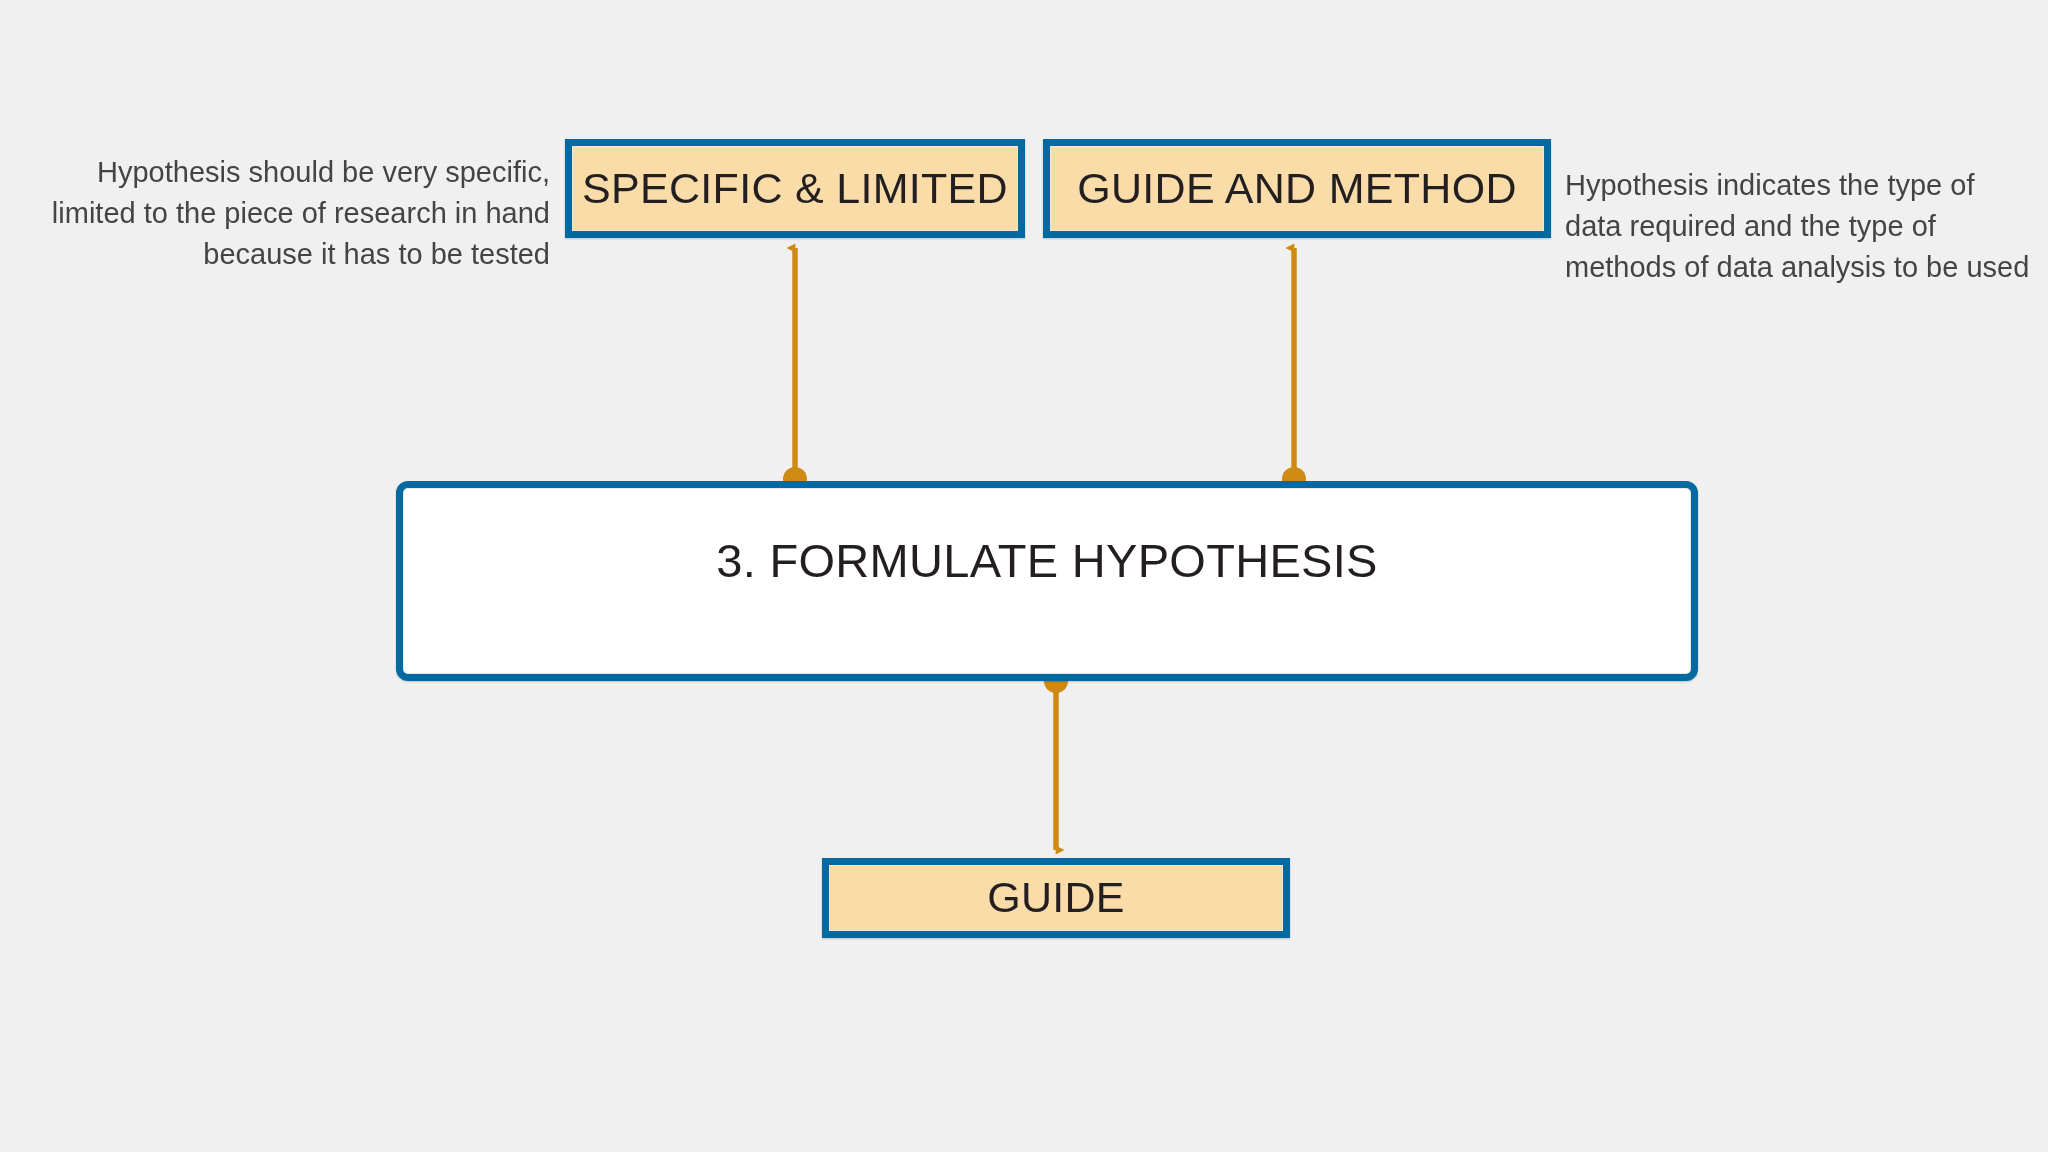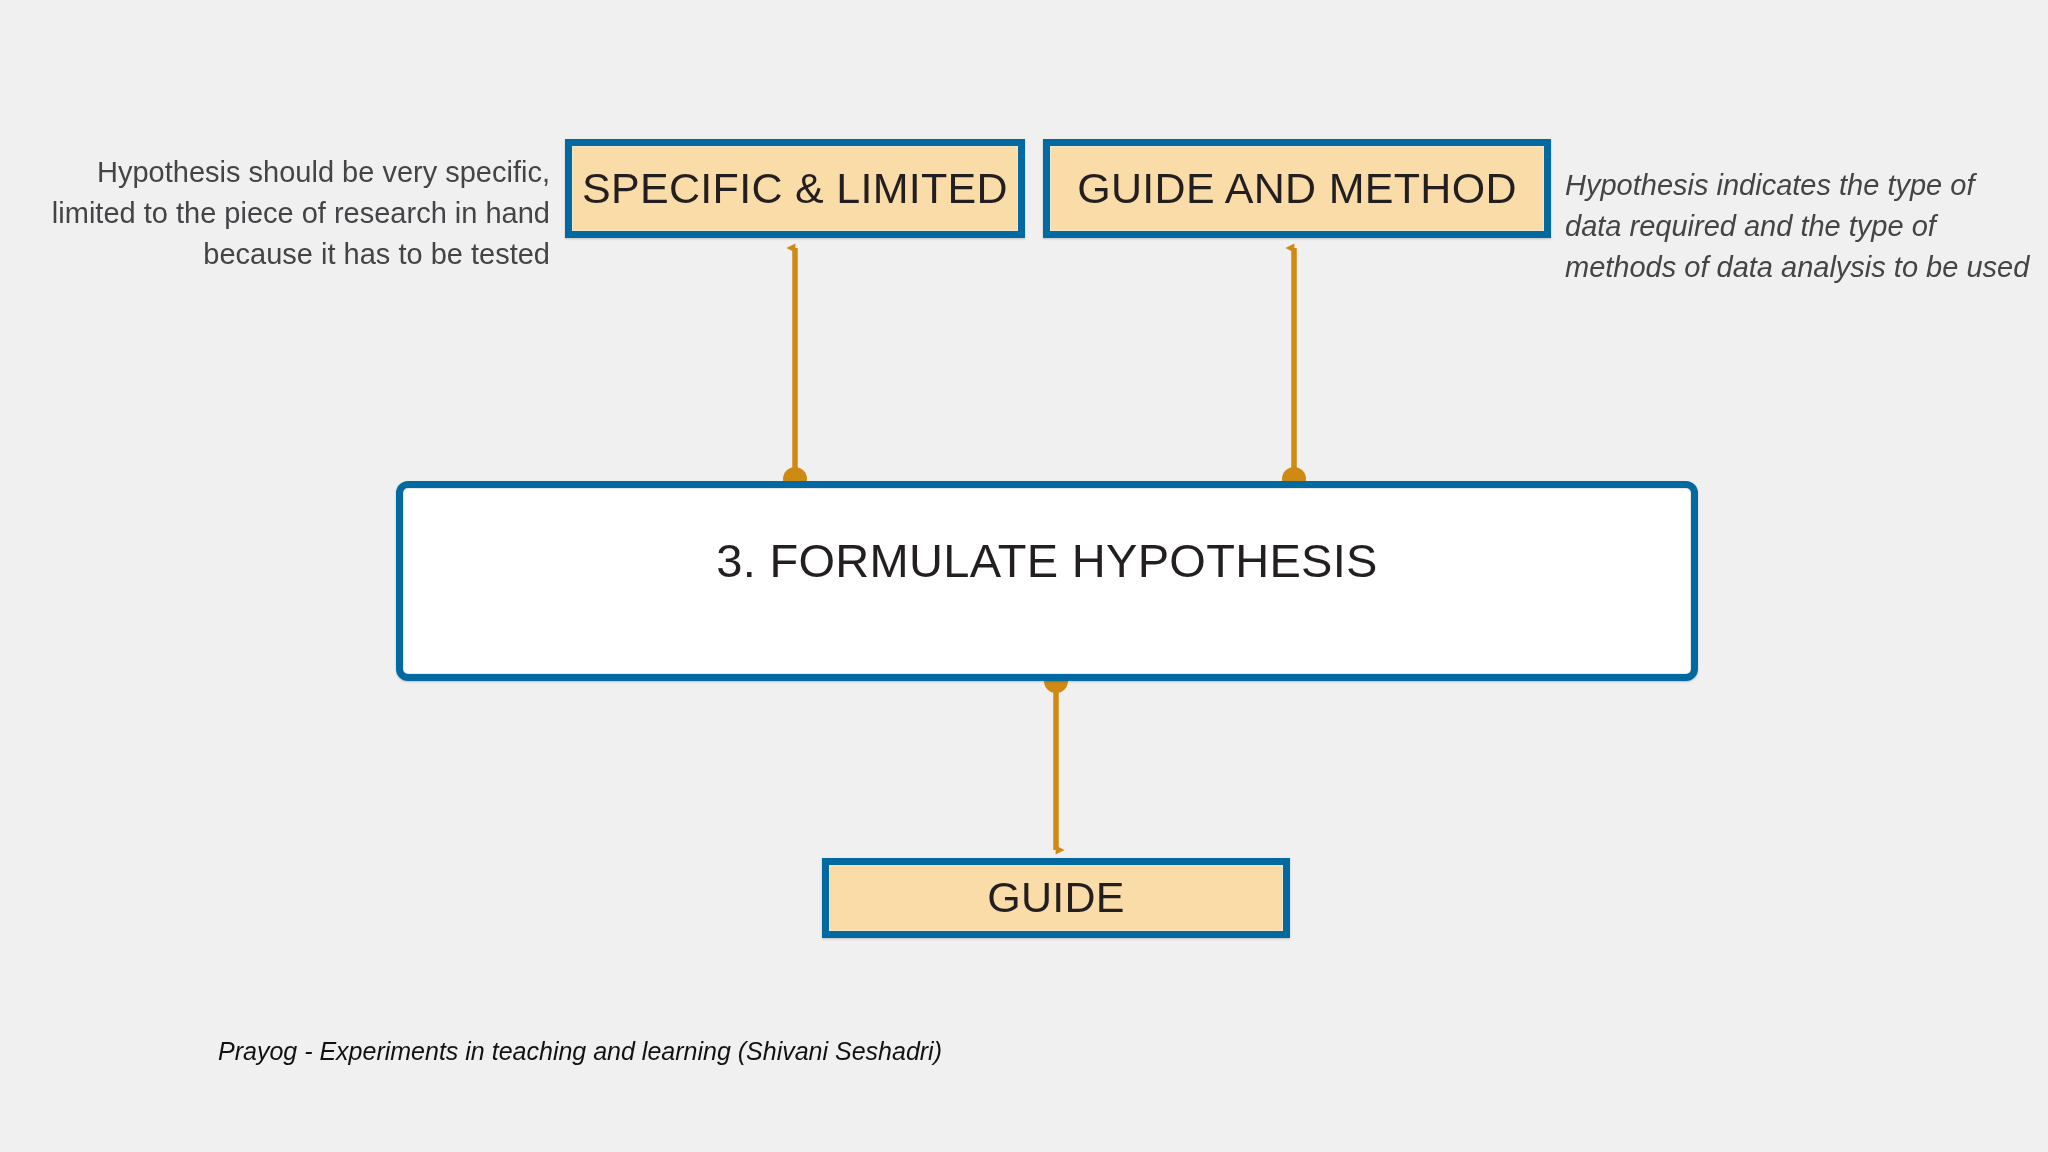--- a/index.html
+++ b/index.html
@@ -108,21 +108,20 @@
 
   #ann-specific-limited {
     left: 30px;
     top: 152px;
     width: 520px;
   }
   #ann-type-method {
     left: 1565px;
     top: 165px;
     width: 470px;
-    font-style: italic;
   }
   #ann-guide {
     left: 270px;
     top: 848px;
     width: 510px;
   }
 
   
   #credit {
     position: absolute;
@@ -186,16 +185,15 @@
   <div class="node accent" id="node-guide">
     <span class="node-label">GUIDE</span>
   </div>
 
   <div class="annotation right-align" id="ann-specific-limited">Hypothesis should be very specific, limited to the piece of research in hand because it has to be tested</div>
 
   <div class="annotation left-align" id="ann-type-method">Hypothesis indicates the type of data required and the type of methods of data analysis to be used</div>
 
 
   <div id="credit">
-    <div class="credit-line">Prayog - Experiments in teaching and learning (Shivani Seshadri)</div>
   </div>
 
 </div>
 
 </body></html>

